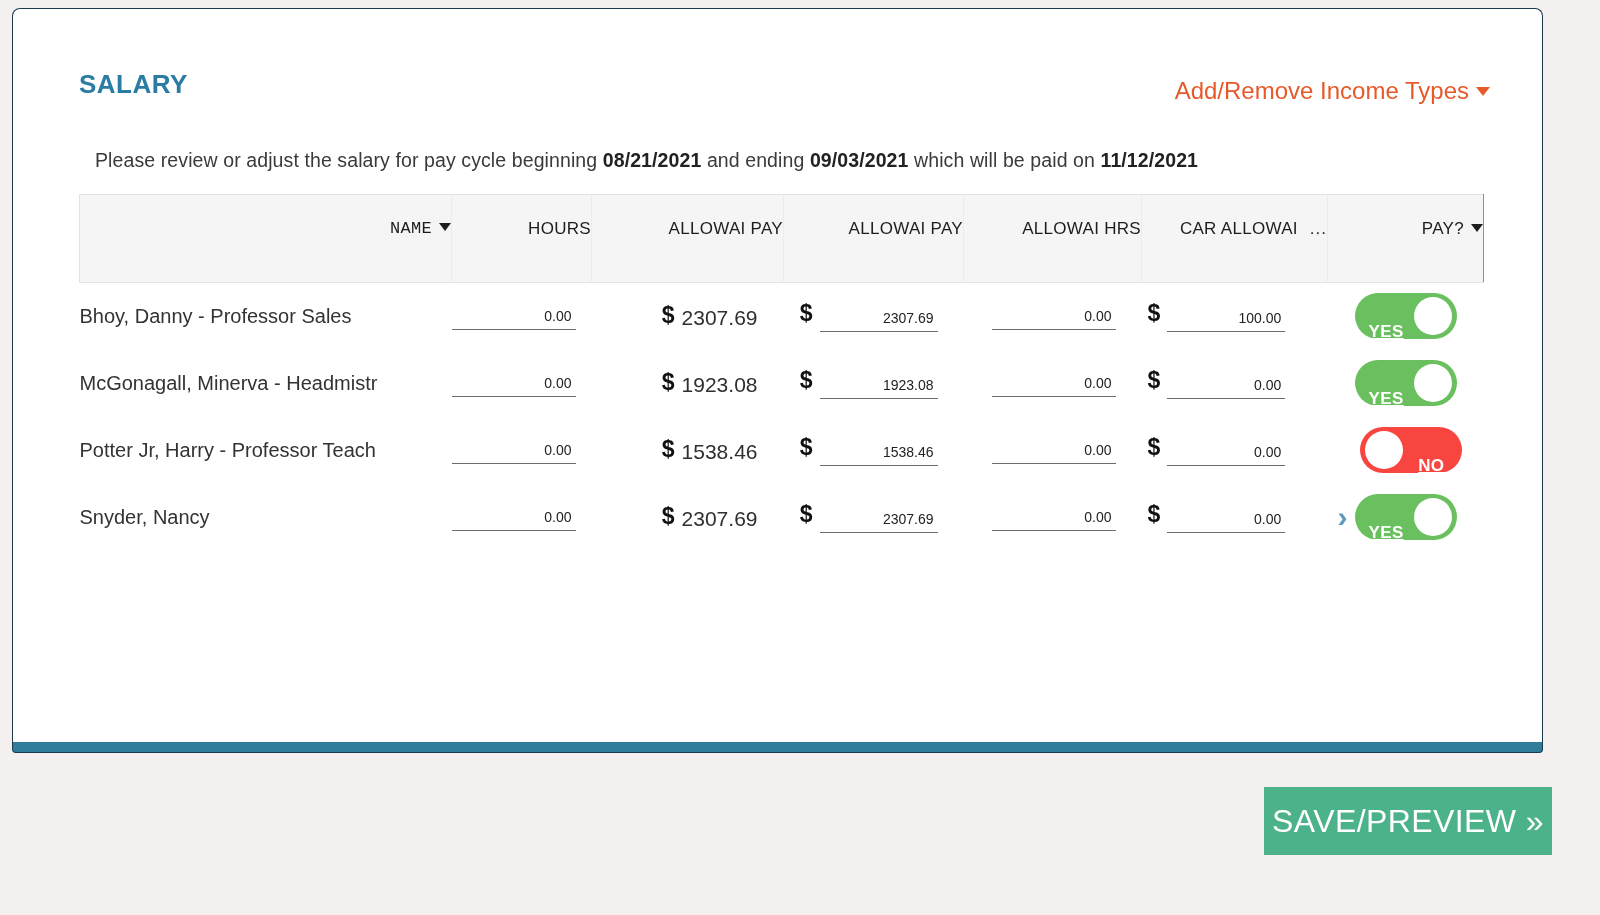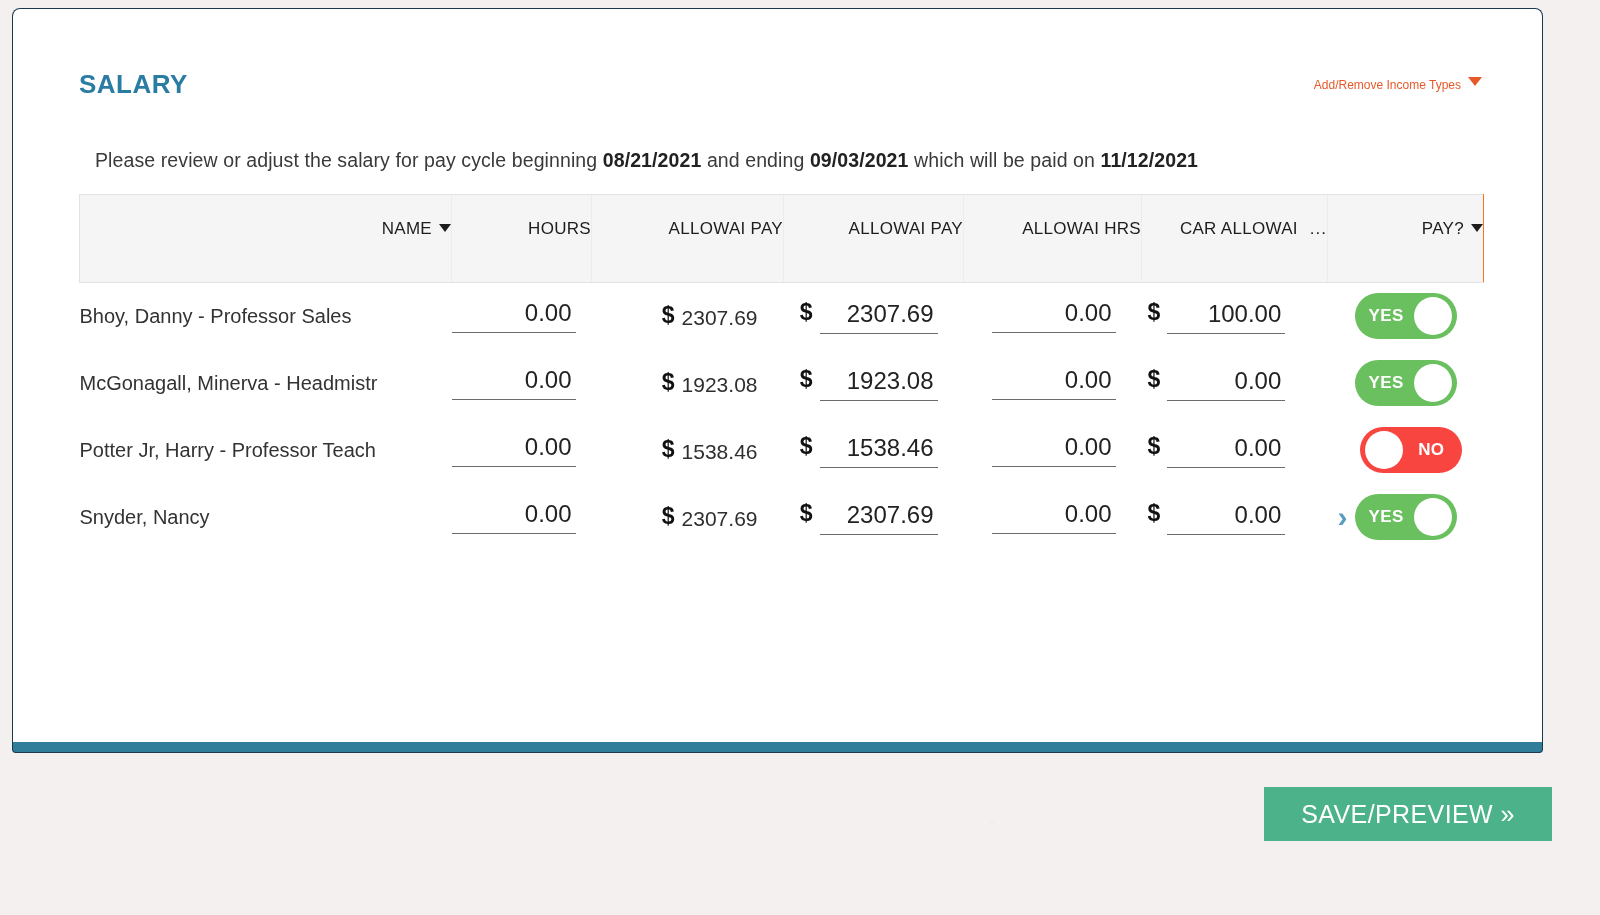--- a/index.html
+++ b/index.html
@@ -49,22 +49,22 @@
   .page-title {
     position: absolute;
     left: 66px; top: 60px;
     font-size: 26px;
     font-weight: bold;
     letter-spacing: 0.5px;
     color: #2b7ca3;
   }
   .income-types-link {
     position: absolute;
-    right: 60px; top: 68px;
-    font-size: 12px;
+    right: 52px; top: 68px;
+    font-size: 24px;
     color: #e8592a;
     cursor: pointer;
     white-space: nowrap;
     user-select: none;
     margin-left: 20px;
   }
   .income-types-link .caret {
     display: inline-block;
     margin-left: 7px;
     width: 0; height: 0;
@@ -109,21 +109,21 @@
     letter-spacing: 0.3px;
     border-top: 1px solid #e3e3e3;
     border-bottom: 1px solid #e3e3e3;
     border-left: 1px solid #ececec;
     text-align: right;
     white-space: nowrap;
   }
   table.salary thead th:first-child { border-left: 1px solid #e3e3e3; }
   table.salary thead th:last-child  { border-right: 1px solid #f97316; }
 
-  th.c-name   { width: 372px; text-align: left;  padding-left: 18px; }
+  th.c-name   { width: 372px; text-align: left;  padding-left: 18px; font-family: Liberation Mono, monospace; }
   th.c-hours  { width: 140px; padding-right: 26px; }
   th.c-normal { width: 192px; padding-right: 26px; }
   th.c-curr   { width: 180px; padding-right: 26px; }
   th.c-vac    { width: 178px; padding-right: 26px; }
   th.c-car    { width: 186px; text-align: left; padding-left: 6px; }
   th.c-pay    { width: 156px; text-align: center; padding-left: 0; }
 
   .sort-caret {
     display: inline-block;
     margin-left: 7px;
@@ -154,21 +154,21 @@
 
   
   .uinput {
     display: inline-block;
     width: 124px;
     border: none;
     border-bottom: 1.6px solid #6b6b6b;
     background: transparent;
     text-align: right;
     font-family: "Liberation Sans", sans-serif;
-    font-size: 24px;
+    font-size: 14px;
     color: #222;
     padding: 0 4px 5px 0;
     outline: none;
   }
   .cell-right { text-align: right; padding-right: 26px !important; }
   .cell-money { text-align: right; padding-right: 26px !important; white-space: nowrap; }
   .dollar {
     font-size: 23px;
     font-weight: bold;
     color: #111;
@@ -209,44 +209,45 @@
   }
   .toggle .knob {
     position: absolute;
     top: 4px;
     width: 38px; height: 38px;
     border-radius: 50%;
     background: #ffffff;
   }
   .toggle .tlabel {
     position: absolute;
-    top: 0; height: 46px;
+    top: 16px; height: 46px;
     line-height: 46px;
     font-size: 17px;
     font-weight: bold;
     color: #ffffff;
     letter-spacing: 0.4px;
+    text-decoration: underline;
   }
   .toggle.on  { background: #6abf5e; }
   .toggle.on  .knob   { right: 5px; }
   .toggle.on  .tlabel { left: 14px; }
   .toggle.off { background: #f9453f; margin-left: 10px; }
   .toggle.off .knob   { left: 5px; }
   .toggle.off .tlabel { right: 17px; margin-left: 37px; }
 
   
   .save-btn {
     position: absolute;
     left: 1264px; top: 787px;
-    width: 288px; height: 54px;
+    width: 288px; height: 68px;
     background: #4cb28a;
     color: #ffffff;
     border: none;
     font-family: "Liberation Sans", sans-serif;
-    font-size: 25px;
+    font-size: 32px;
     letter-spacing: 0.4px;
     cursor: pointer;
     text-align: center;
     line-height: 54px;
     padding: 0;
   }
 </style>
 </head>
 <body>
 

